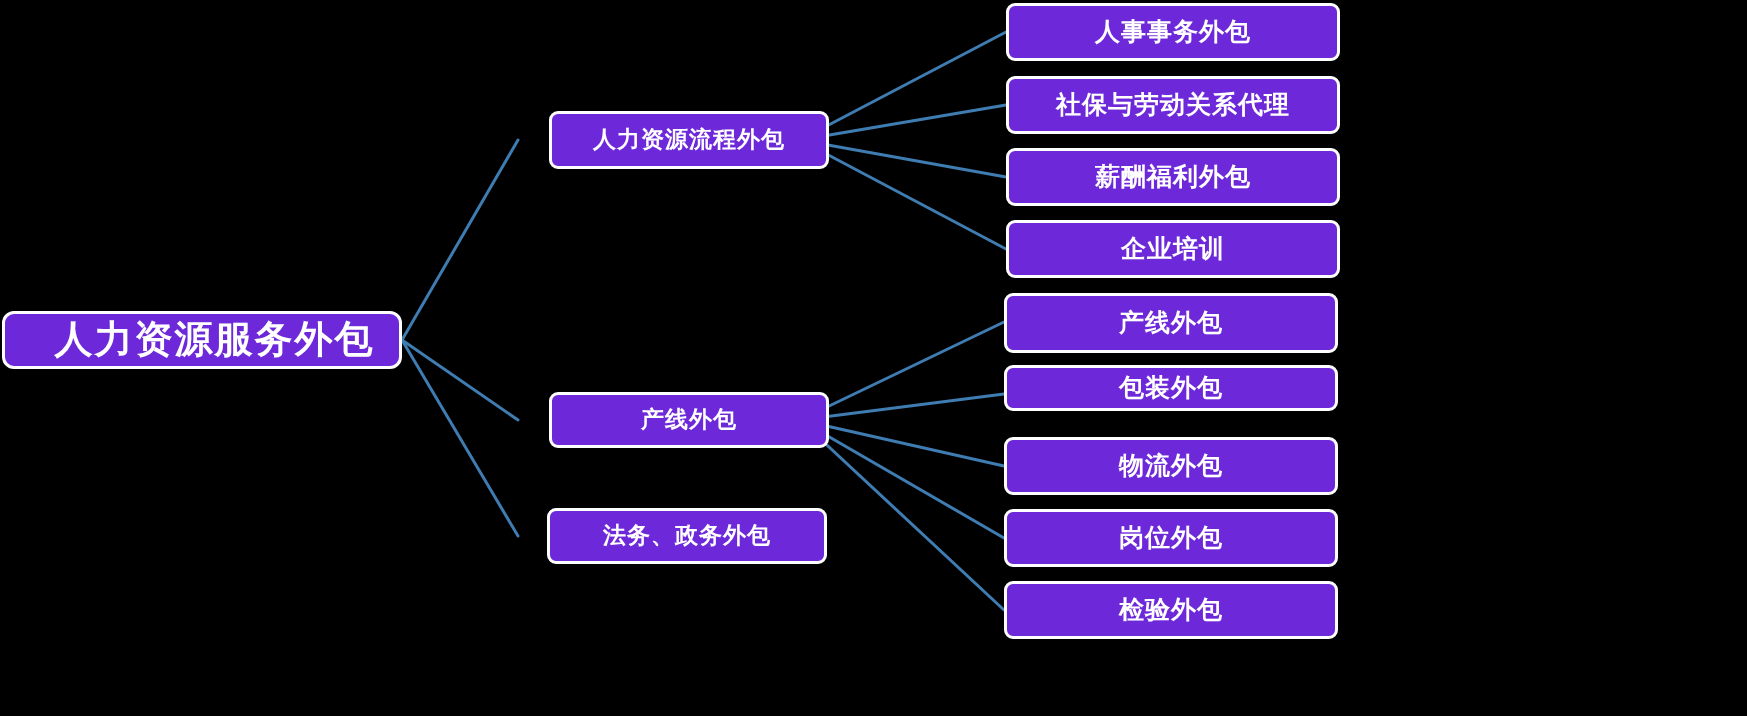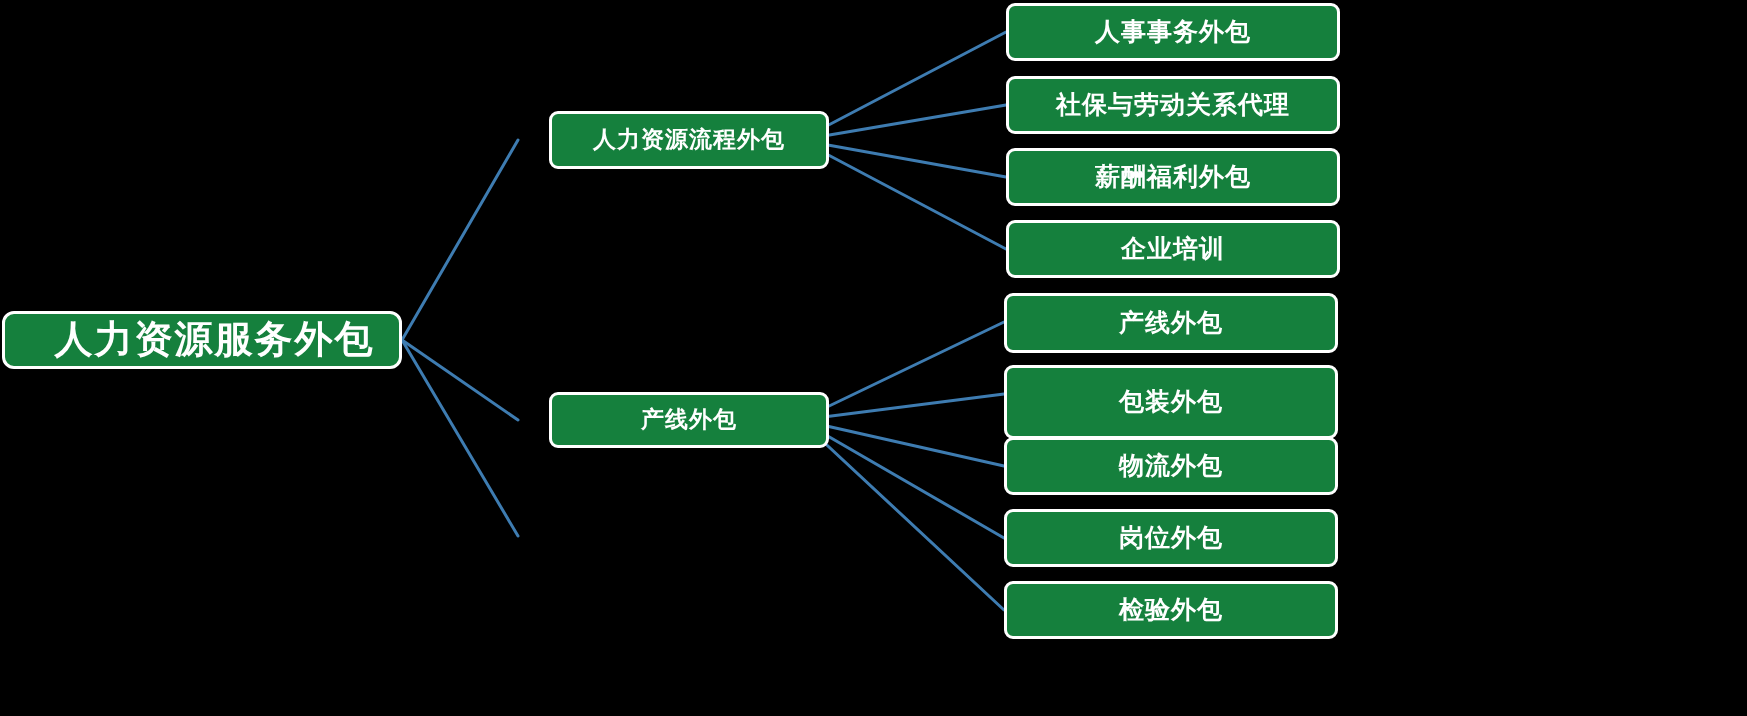--- a/index.html
+++ b/index.html
@@ -19,21 +19,21 @@
     position: absolute;
     left: 0;
     top: 0;
     width: 1747px;
     height: 716px;
     pointer-events: none;
   }
   .node {
     position: absolute;
     box-sizing: border-box;
-    background: #15803d;
+    background: #6d28d9;
     border: 3px solid #ffffff;
     border-radius: 9px;
     color: #ffffff;
     display: flex;
     align-items: center;
     justify-content: center;
     text-align: center;
     font-weight: bold;
     letter-spacing: 1px;
     line-height: 1.1;
@@ -77,32 +77,33 @@
       <line x1="800" y1="420" x2="1004" y2="610"></line>
     </g>
   </svg>
 
   <div class="node root" style="left:2px; top:311px; width:400px; height:58px;">人力资源服务外包</div>
 
   <div class="node level2" style="left:518px; top:111px; width:280px; height:58px;">人力资源流程外包</div>
 
   <div class="node level2" style="left:518px; top:392px; width:280px; height:56px;">产线外包</div>
 
+  <div class="node level2" style="left:516px; top:508px; width:280px; height:56px;">法务、政务外包</div>
 
   <div class="node level3" style="left:1006px; top:3px; width:334px; height:58px;">人事事务外包</div>
 
   <div class="node level3" style="left:1006px; top:76px; width:334px; height:58px;">社保与劳动关系代理</div>
 
   <div class="node level3" style="left:1006px; top:148px; width:334px; height:58px;">薪酬福利外包</div>
 
   <div class="node level3" style="left:1006px; top:220px; width:334px; height:58px;">企业培训</div>
 
   <div class="node level3" style="left:1004px; top:293px; width:334px; height:60px;">产线外包</div>
 
-  <div class="node level3" style="left:1004px; top:365px; width:334px; height:74px;">包装外包</div>
+  <div class="node level3" style="left:1004px; top:365px; width:334px; height:46px;">包装外包</div>
 
   <div class="node level3" style="left:1004px; top:437px; width:334px; height:58px;">物流外包</div>
 
   <div class="node level3" style="left:1004px; top:509px; width:334px; height:58px;">岗位外包</div>
 
   <div class="node level3" style="left:1004px; top:581px; width:334px; height:58px;">检验外包</div>
 
 </div>
 
 </body></html>

